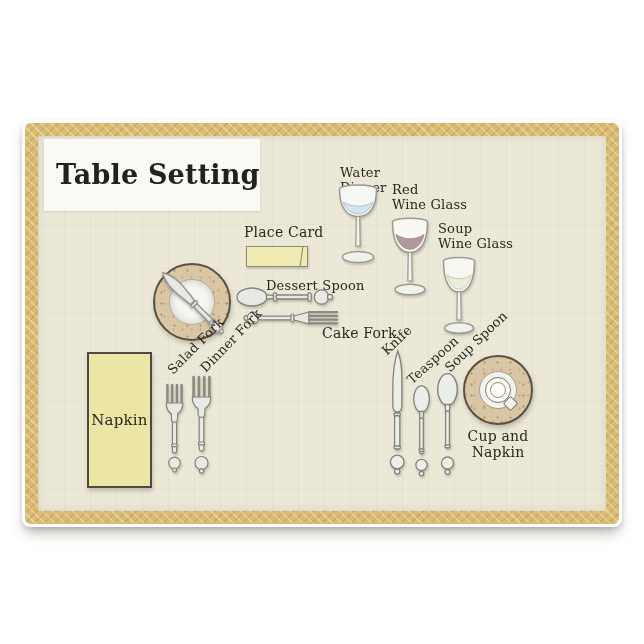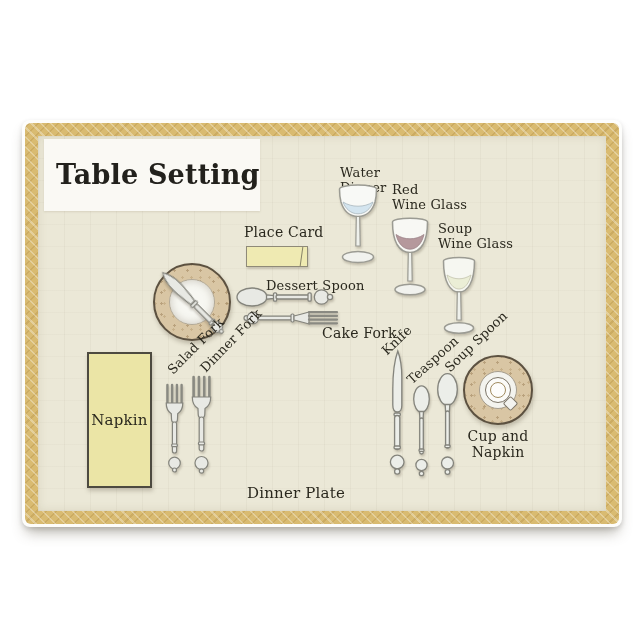--- a/index.html
+++ b/index.html
@@ -172,21 +172,20 @@
               <path d="M2.5 8 C8 4.5 16 3 24 3.2 C32 3.4 40 4.6 45 5.4 L45 10.6 C40 11.4 32 12.6 24 12.8 C16 13 8 11.5 2.5 8 Z"></path>
               <rect x="45.5" y="4" width="3" height="8" rx="1.2"></rect>
               <rect x="48.5" y="5.7" width="25" height="4.6" rx="2.2"></rect>
               <rect x="71" y="4.6" width="2.8" height="6.8" rx="1.2"></rect>
               <circle cx="79.5" cy="8" r="5.4"></circle>
               <circle cx="85.5" cy="8" r="2"></circle>
             </g>
           </svg>
         </div>
 
-        <div class="label f15 center" style="left:198px;top:349px;width:120px">Dinner Plate</div>
 
         <div class="napkin">
           <span class="label f15" style="position:static">Napkin</span>
         </div>
 
         <div class="label rot" style="left:137px;top:226px;transform:rotate(-45deg)">Salad Fork</div>
         <div class="label rot" style="left:170px;top:224px;transform:rotate(-46deg)">Dinner Fork</div>
 
         <svg class="item" style="left:127px;top:247px" width="19" height="90" viewBox="0 0 19 90">
           <g stroke="#8a8a82" stroke-width="2.4" stroke-linecap="round">

